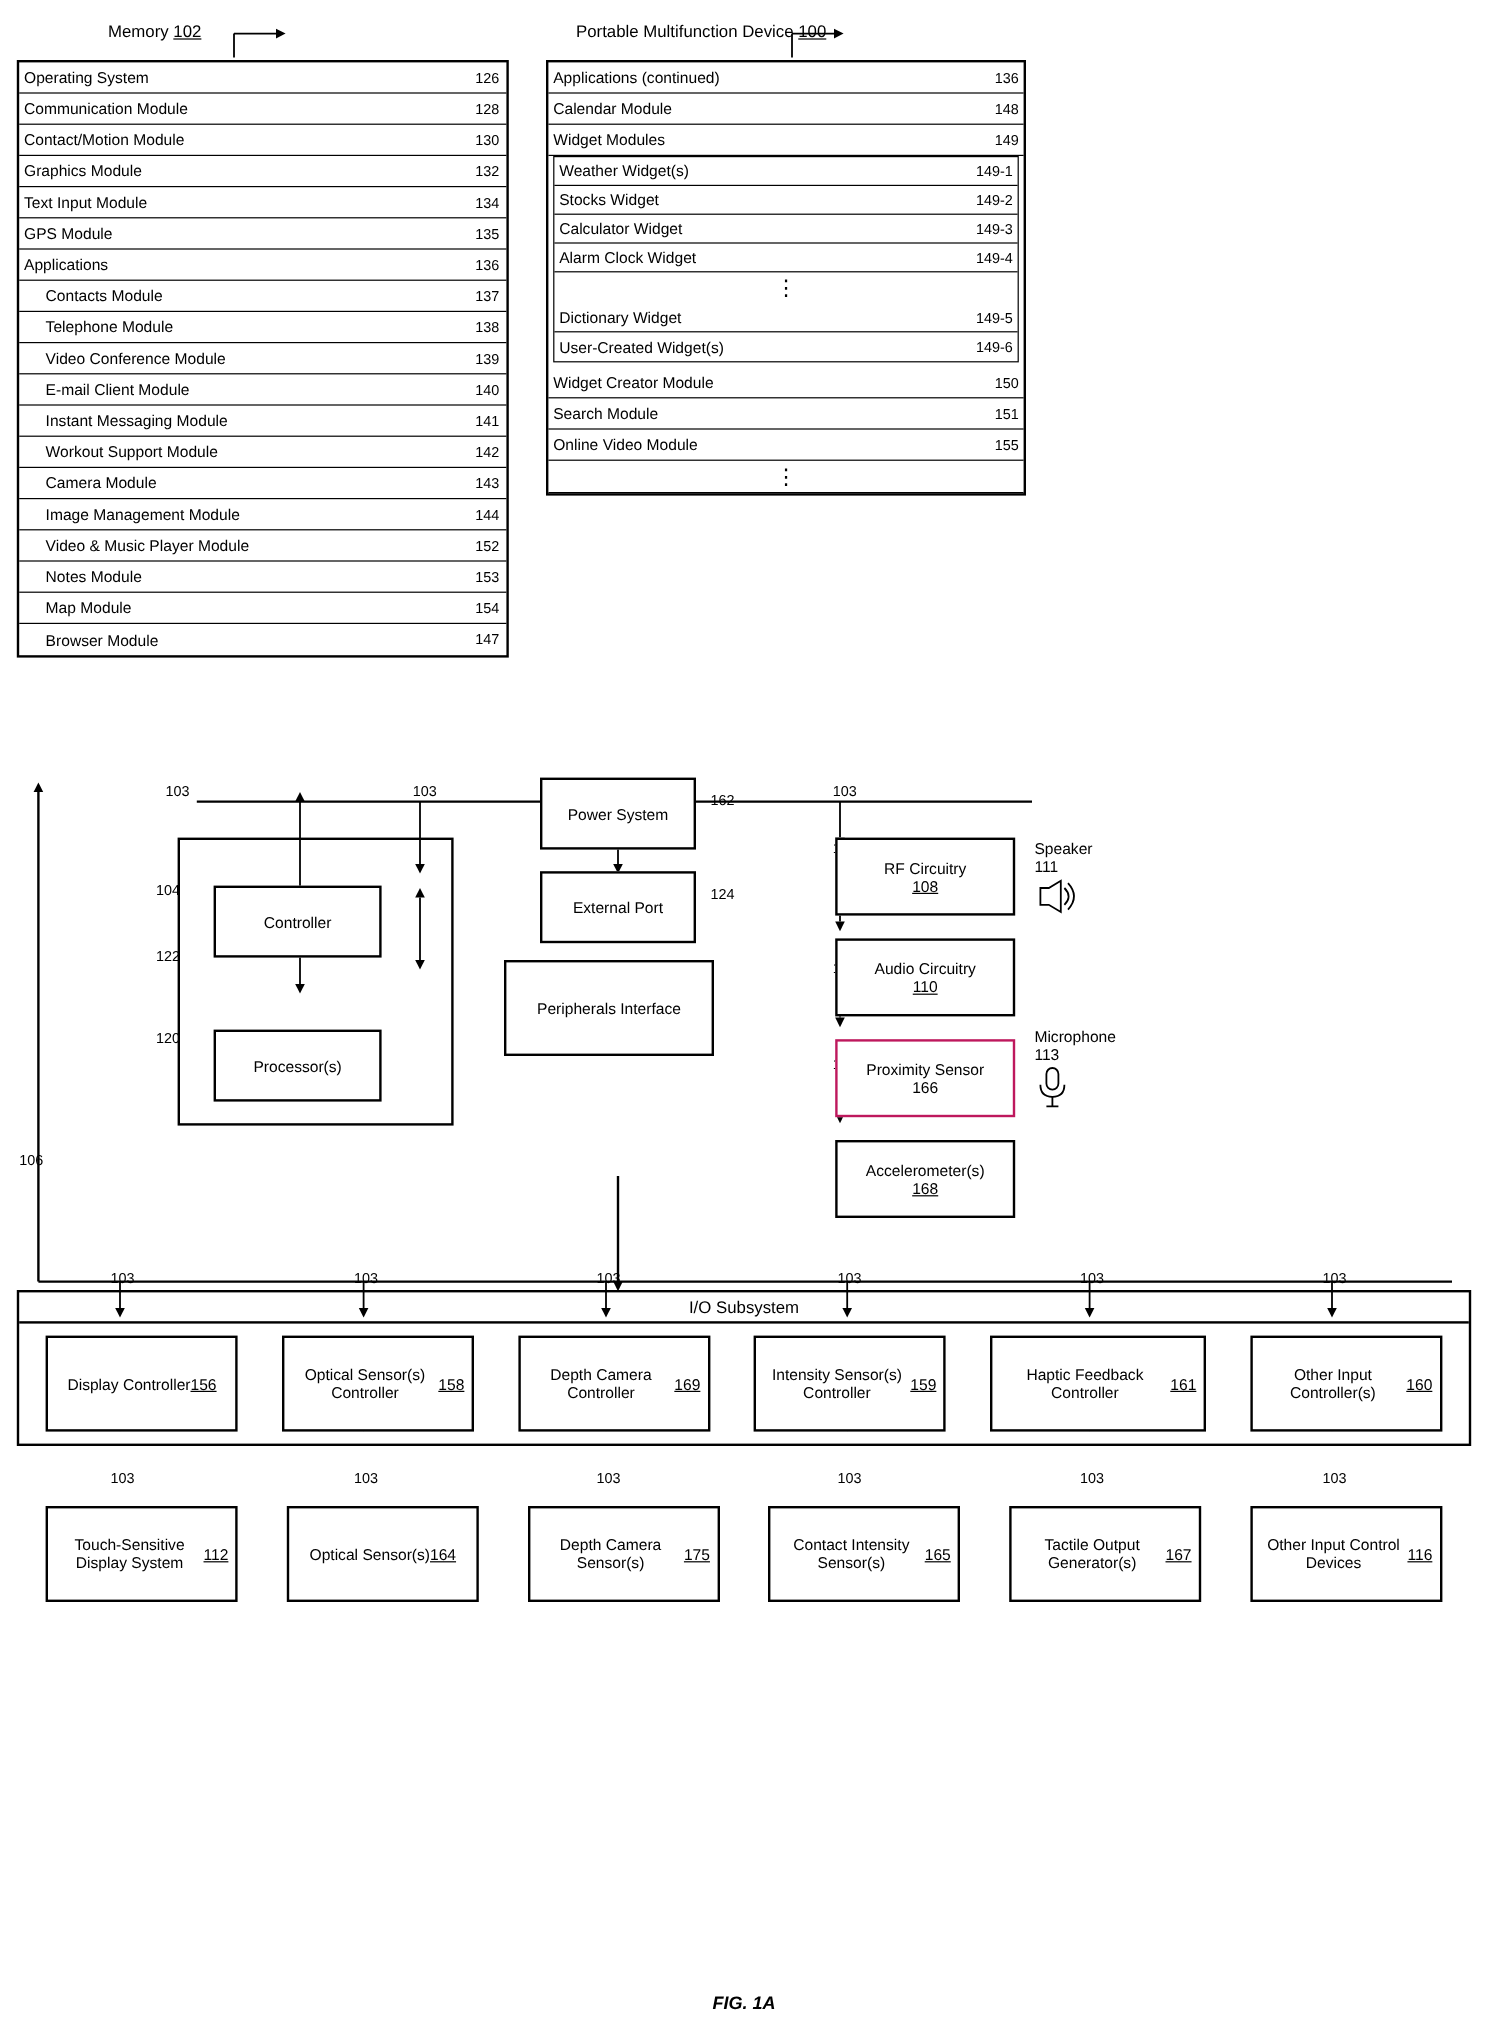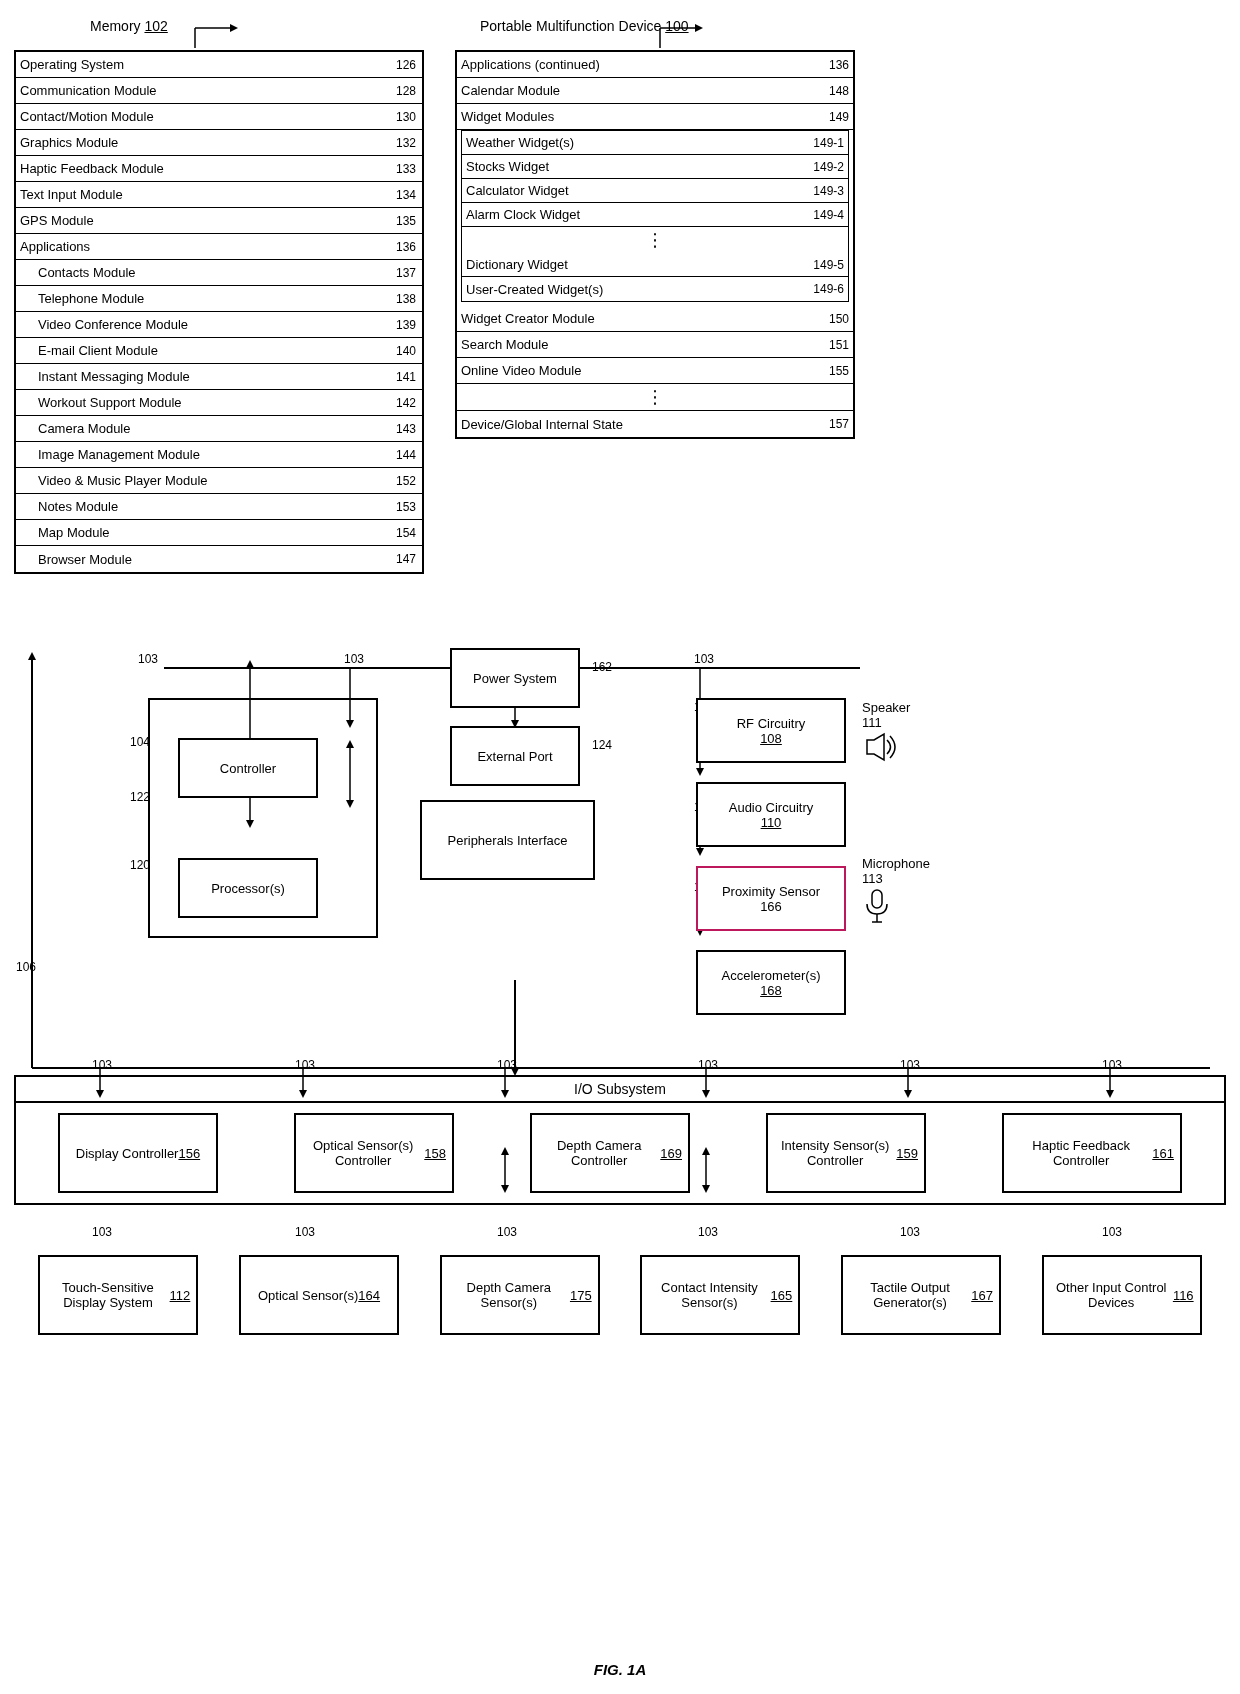--- a/index.html
+++ b/index.html
@@ -217,24 +217,20 @@
       </div>
       <div class="memory-row">
         <span class="memory-row-label">Contact/Motion Module</span>
         <span class="memory-row-num">130</span>
       </div>
       <div class="memory-row">
         <span class="memory-row-label">Graphics Module</span>
         <span class="memory-row-num">132</span>
       </div>
       <div class="memory-row">
-        <span class="memory-row-label">Haptic Feedback Module</span>
-        <span class="memory-row-num">133</span>
-      </div>
-      <div class="memory-row">
         <span class="memory-row-label">Text Input Module</span>
         <span class="memory-row-num">134</span>
       </div>
       <div class="memory-row">
         <span class="memory-row-label">GPS Module</span>
         <span class="memory-row-num">135</span>
       </div>
       <div class="memory-row">
         <span class="memory-row-label">Applications</span>
         <span class="memory-row-num">136</span>
@@ -339,24 +335,20 @@
       </div>
       <div class="device-row">
         <span class="device-row-label">Search Module</span>
         <span class="device-row-num">151</span>
       </div>
       <div class="device-row">
         <span class="device-row-label">Online Video Module</span>
         <span class="device-row-num">155</span>
       </div>
       <div style="text-align: center; padding: 2px; font-size: 18px; border-bottom: 1px solid rgb(0, 0, 0);">⋮</div>
-      <div class="device-row">
-        <span class="device-row-label">Device/Global Internal State</span>
-        <span class="device-row-num">157</span>
-      </div>
     </div>
 
   <div class="conn-label" style="top:652px; left:344px;">103</div>
   <div class="conn-label" style="top:652px; left:508px;">103</div>
   <div class="conn-label" style="top:652px; left:694px;">103</div>
   <div class="conn-label" style="top:700px; left:694px;">103</div>
   <div class="conn-label" style="top:800px; left:694px;">103</div>
   <div class="conn-label" style="top:880px; left:694px;">103</div>
   <div class="conn-label" style="top:652px; left:138px;">103</div>
   <div class="conn-label" style="top:652px; left:505px;">118</div>
@@ -434,20 +426,21 @@
 
   <div style="position:absolute; top:1075px; left:14px; width:1212px;">
     <div style="border:2px solid #000; width:100%;">
       <div style="text-align:center; font-size:14px; border-bottom:2px solid #000; padding:4px 0;">I/O Subsystem</div>
       <div style="display:flex; justify-content:space-around; padding:10px 4px;" id="io-row">
       <div style="border: 2px solid rgb(0, 0, 0); width: 160px; min-height: 80px; display: flex; align-items: center; justify-content: center; text-align: center; font-size: 13px; padding: 6px; background: rgb(255, 255, 255);">Display Controller<br><span style="text-decoration:underline">156</span></div>
           <div style="border: 2px solid rgb(0, 0, 0); width: 160px; min-height: 80px; display: flex; align-items: center; justify-content: center; text-align: center; font-size: 13px; padding: 6px; background: rgb(255, 255, 255);">Optical Sensor(s) Controller<br><span style="text-decoration:underline">158</span></div>
           <div style="border: 2px solid rgb(0, 0, 0); width: 160px; min-height: 80px; display: flex; align-items: center; justify-content: center; text-align: center; font-size: 13px; padding: 6px; background: rgb(255, 255, 255);">Depth Camera Controller<br><span style="text-decoration:underline">169</span></div>
           <div style="border: 2px solid rgb(0, 0, 0); width: 160px; min-height: 80px; display: flex; align-items: center; justify-content: center; text-align: center; font-size: 13px; padding: 6px; background: rgb(255, 255, 255);">Intensity Sensor(s) Controller<br><span style="text-decoration:underline">159</span></div>
           <div style="border: 2px solid rgb(0, 0, 0); width: 180px; min-height: 80px; display: flex; align-items: center; justify-content: center; text-align: center; font-size: 13px; padding: 6px; background: rgb(255, 255, 255);">Haptic Feedback Controller<br><span style="text-decoration:underline">161</span></div>
+          <div style="border: 2px solid rgb(0, 0, 0); width: 160px; min-height: 80px; display: flex; align-items: center; justify-content: center; text-align: center; font-size: 13px; padding: 6px; background: rgb(255, 255, 255);">Other Input Controller(s)<br><span style="text-decoration:underline">160</span></div>
         </div>
     </div>
   </div>
 
   <div class="conn-label" style="top:1058px; left:92px;">103</div>
   <div class="conn-label" style="top:1058px; left:295px;">103</div>
   <div class="conn-label" style="top:1058px; left:497px;">103</div>
   <div class="conn-label" style="top:1058px; left:698px;">103</div>
   <div class="conn-label" style="top:1058px; left:900px;">103</div>
   <div class="conn-label" style="top:1058px; left:1102px;">103</div>

